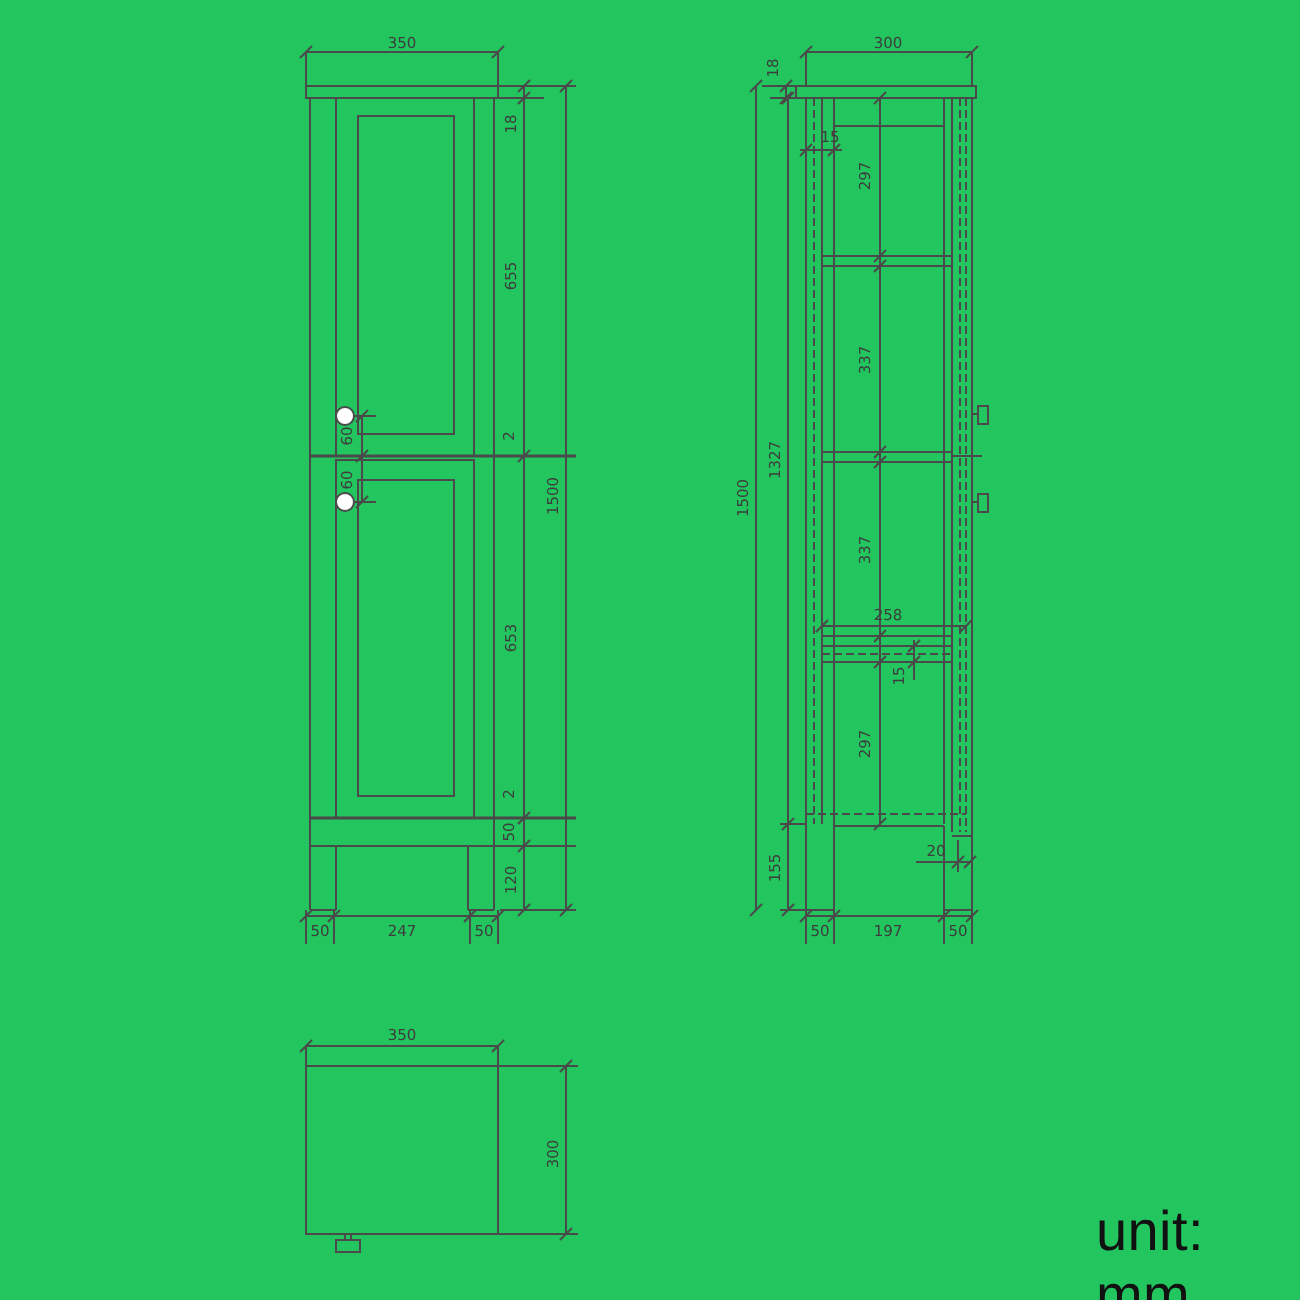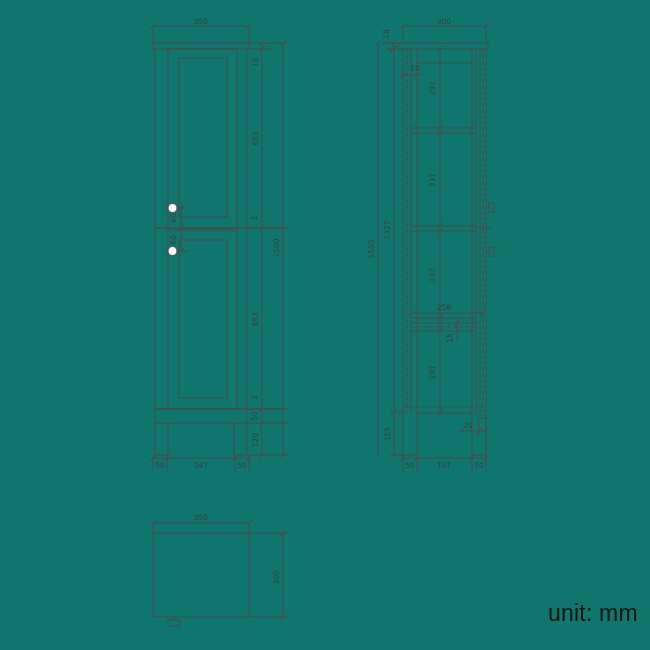--- a/index.html
+++ b/index.html
@@ -1,20 +1,20 @@
 <!DOCTYPE html>
 <html><head>
 <meta charset="utf-8">
 <style>
   html,body{margin:0;padding:0;background:#fff;}
-  #page{position:relative;width:650px;height:650px;background:#0f766e;overflow:hidden;
+  #page{position:relative;width:650px;height:650px;background:#22c55e;overflow:hidden;
         font-family:"Liberation Sans", sans-serif;}
   #drawing{position:absolute;left:0;top:0;width:650px;height:650px;}
   #unit-label{position:absolute;left:548px;top:600px;width:100px;height:28px;
-        font-size:23px;color:#111;text-align:left;letter-spacing:0.2px;}
+        font-size:28px;color:#111;text-align:left;letter-spacing:0.2px;}
   svg text{font-family:"DejaVu Sans", sans-serif;}
 </style>
 </head>
 <body>
 <div id="page">
   <svg id="drawing" xmlns="http://www.w3.org/2000/svg" viewBox="0 0 650 650">
       <rect x="153" y="43" width="96" height="6" fill="none" stroke="#4a4a4a" stroke-width="1"></rect>
       <rect x="168" y="49" width="69" height="179" fill="none" stroke="#4a4a4a" stroke-width="1"></rect>
       <rect x="179" y="58" width="48" height="159" fill="none" stroke="#4a4a4a" stroke-width="1"></rect>
       <rect x="168" y="230" width="69" height="179" fill="none" stroke="#4a4a4a" stroke-width="1"></rect>

